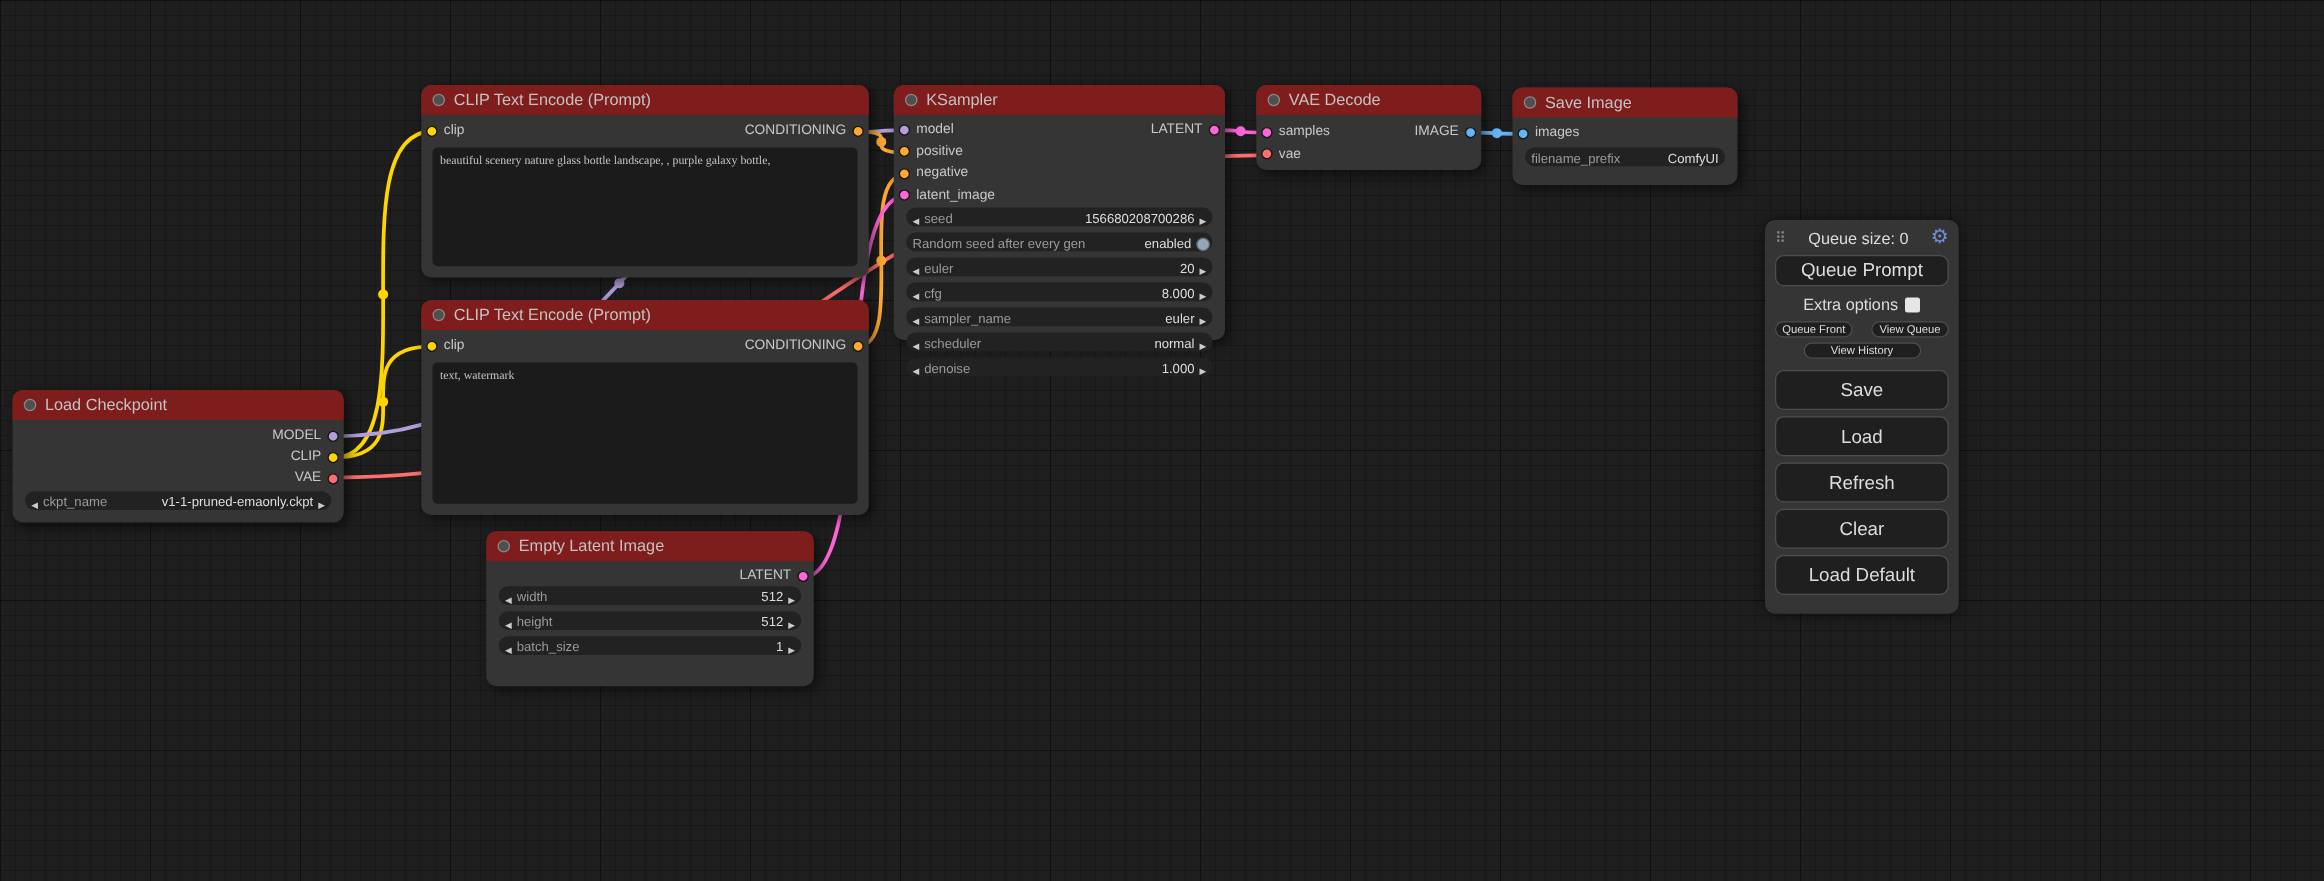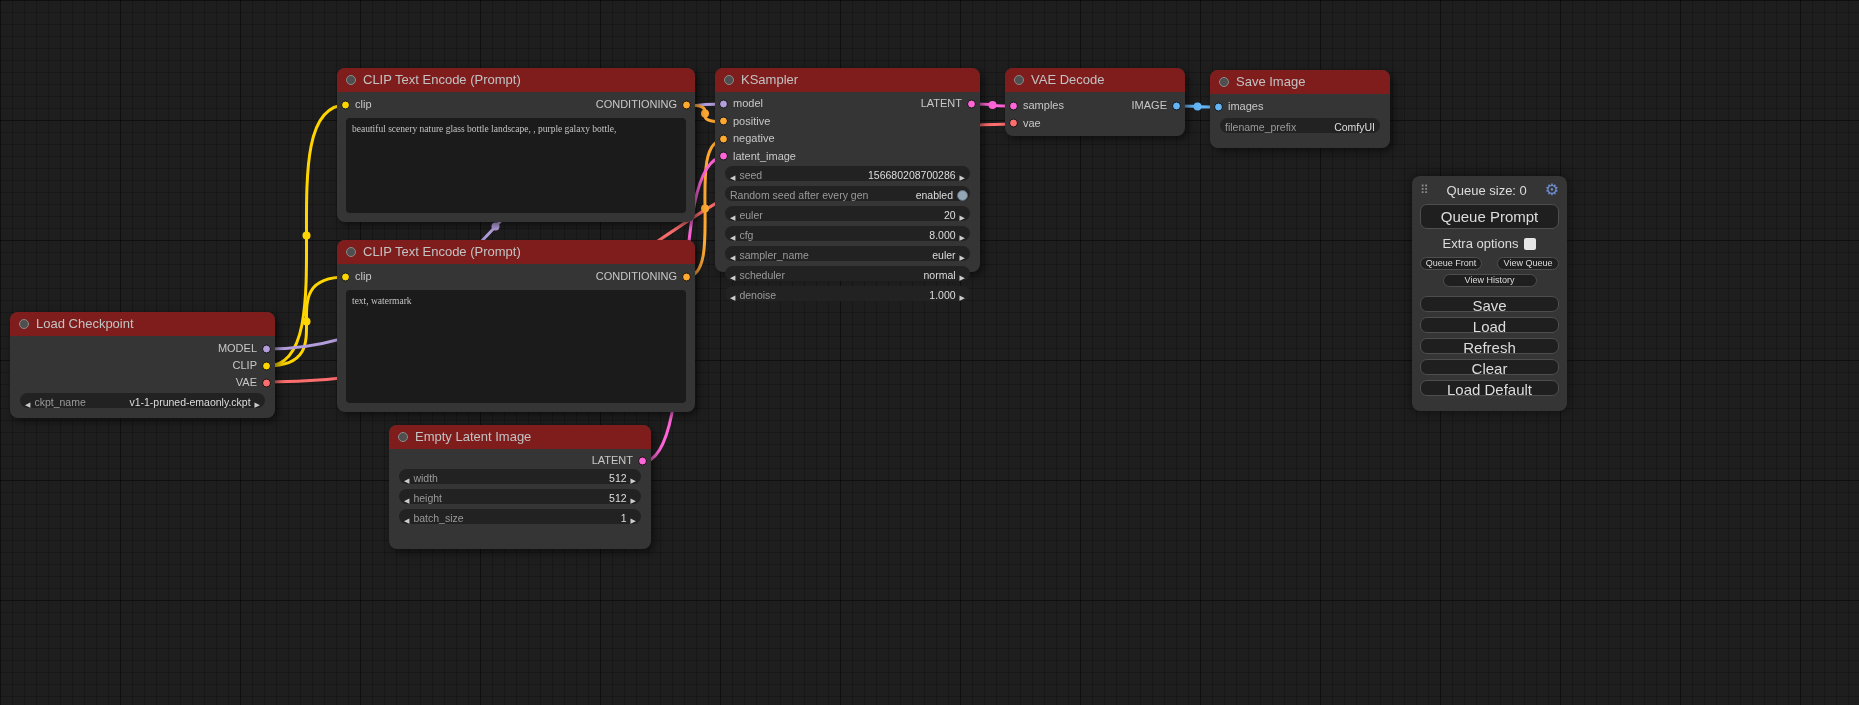--- a/index.html
+++ b/index.html
@@ -51,21 +51,21 @@
   
   .queue-panel{position:absolute;z-index:3;background:#353535;border-radius:8px;
     box-shadow:0 0 12px rgba(0,0,0,.55);padding:5px 8px 10px;width:155px}
   .qp-header{display:flex;align-items:center;height:18px;margin-bottom:5px}
   .qp-drag{color:#8a8a8a;font-size:12px;cursor:grab}
   .qp-title{flex:1;text-align:center;font-size:13px;color:#ddd}
   .qp-gear{color:#6f8fd2;font-size:16px;line-height:1;cursor:pointer}
   .qbtn{display:block;width:100%;background:#1f1f1f;border:1px solid #4e4e4e;color:#ddd;border-radius:7px;
     font-family:inherit;cursor:pointer;}
   .qbtn-lg{height:25px;font-size:15px;margin-bottom:7px}
-  .qbtn-md{height:16px;font-size:15px;margin-bottom:5px}
+  .qbtn-md{height:32px;font-size:15px;margin-bottom:5px}
   .qbtn-sm{height:13px;font-size:9px;line-height:11px;padding:0;border-radius:7px}
   .qp-extra{display:flex;align-items:center;justify-content:center;gap:6px;font-size:13px;color:#ddd;
     margin-bottom:6px}
   .checkbox{width:12px;height:12px;background:#e6e6e6;border-radius:2px;display:inline-block;cursor:pointer}
   .qp-smallrow{display:flex;gap:15px;margin-bottom:4px}
   .qp-smallrow.center{justify-content:center}
   .qbtn-sm.vh{width:94px}
   .qp-stack{margin-top:9px}
 </style>
 </head>

